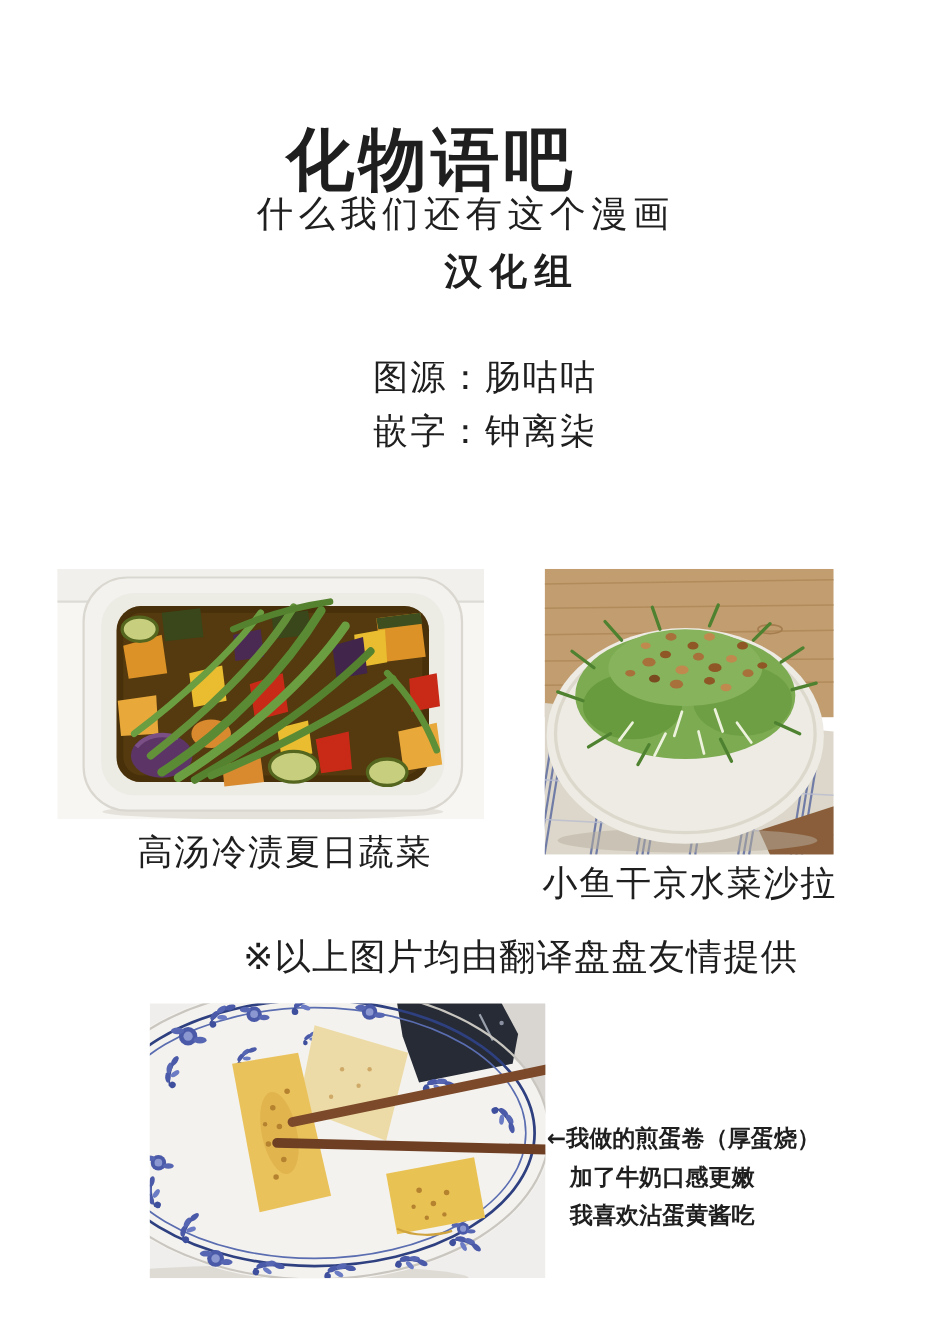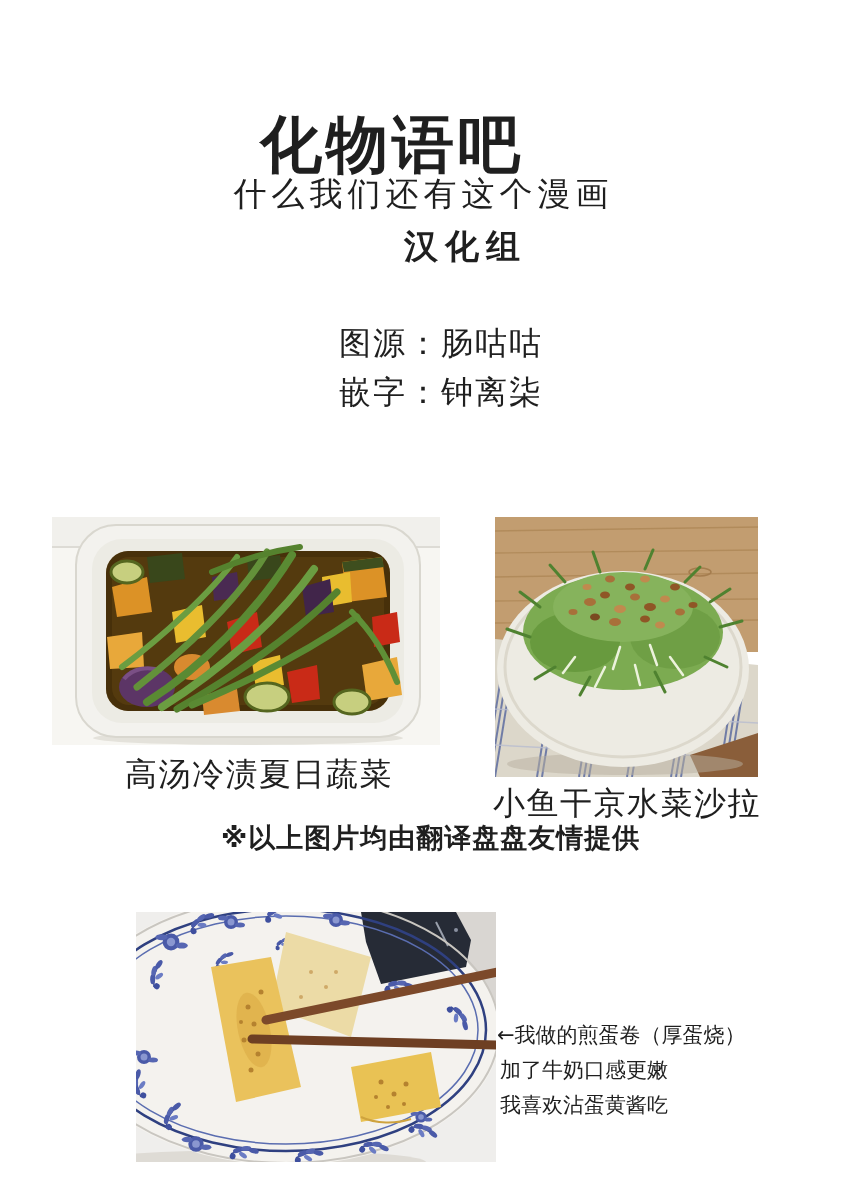--- a/index.html
+++ b/index.html
@@ -23,23 +23,23 @@
   .credits{top:323px;left:313px;font-size:32px;font-weight:400;margin-left:26px;}
   .credit-row{height:49px;line-height:40px;white-space:nowrap;letter-spacing:2px;}
   .photo{overflow:hidden;}
   .photo svg{display:block;width:100%;height:100%;}
   .photo-left{left:52px;top:517px;width:388px;height:228px;}
   .photo-right{left:495px;top:517px;width:263px;height:260px;}
   .photo-bottom{left:136px;top:912px;width:360px;height:250px;}
   .caption{font-size:32px;font-weight:500;letter-spacing:1.5px;white-space:nowrap;}
   .caption-left{left:125px;top:753px;}
   .caption-right{left:493px;top:782px;}
-  .note{left:221px;top:820px;font-size:27px;font-weight:700;letter-spacing:1px;white-space:nowrap;}
-  .annotation{left:497px;top:1018px;font-size:21px;font-weight:400;line-height:35px;}
-  .annotation .indent{padding-left:3px;}
+  .note{left:221px;top:848px;font-size:33px;font-weight:400;letter-spacing:1px;white-space:nowrap;}
+  .annotation{left:497px;top:1018px;font-size:21px;font-weight:700;line-height:35px;}
+  .annotation .indent{padding-left:21px;}
 </style>
 </head>
 <body>
 
 <div class="page">
 
   <div class="abs page-title">化物语吧</div>
   <div class="abs page-subtitle">什么我们还有这个漫画</div>
   <div class="abs group-name">汉化组</div>
 

